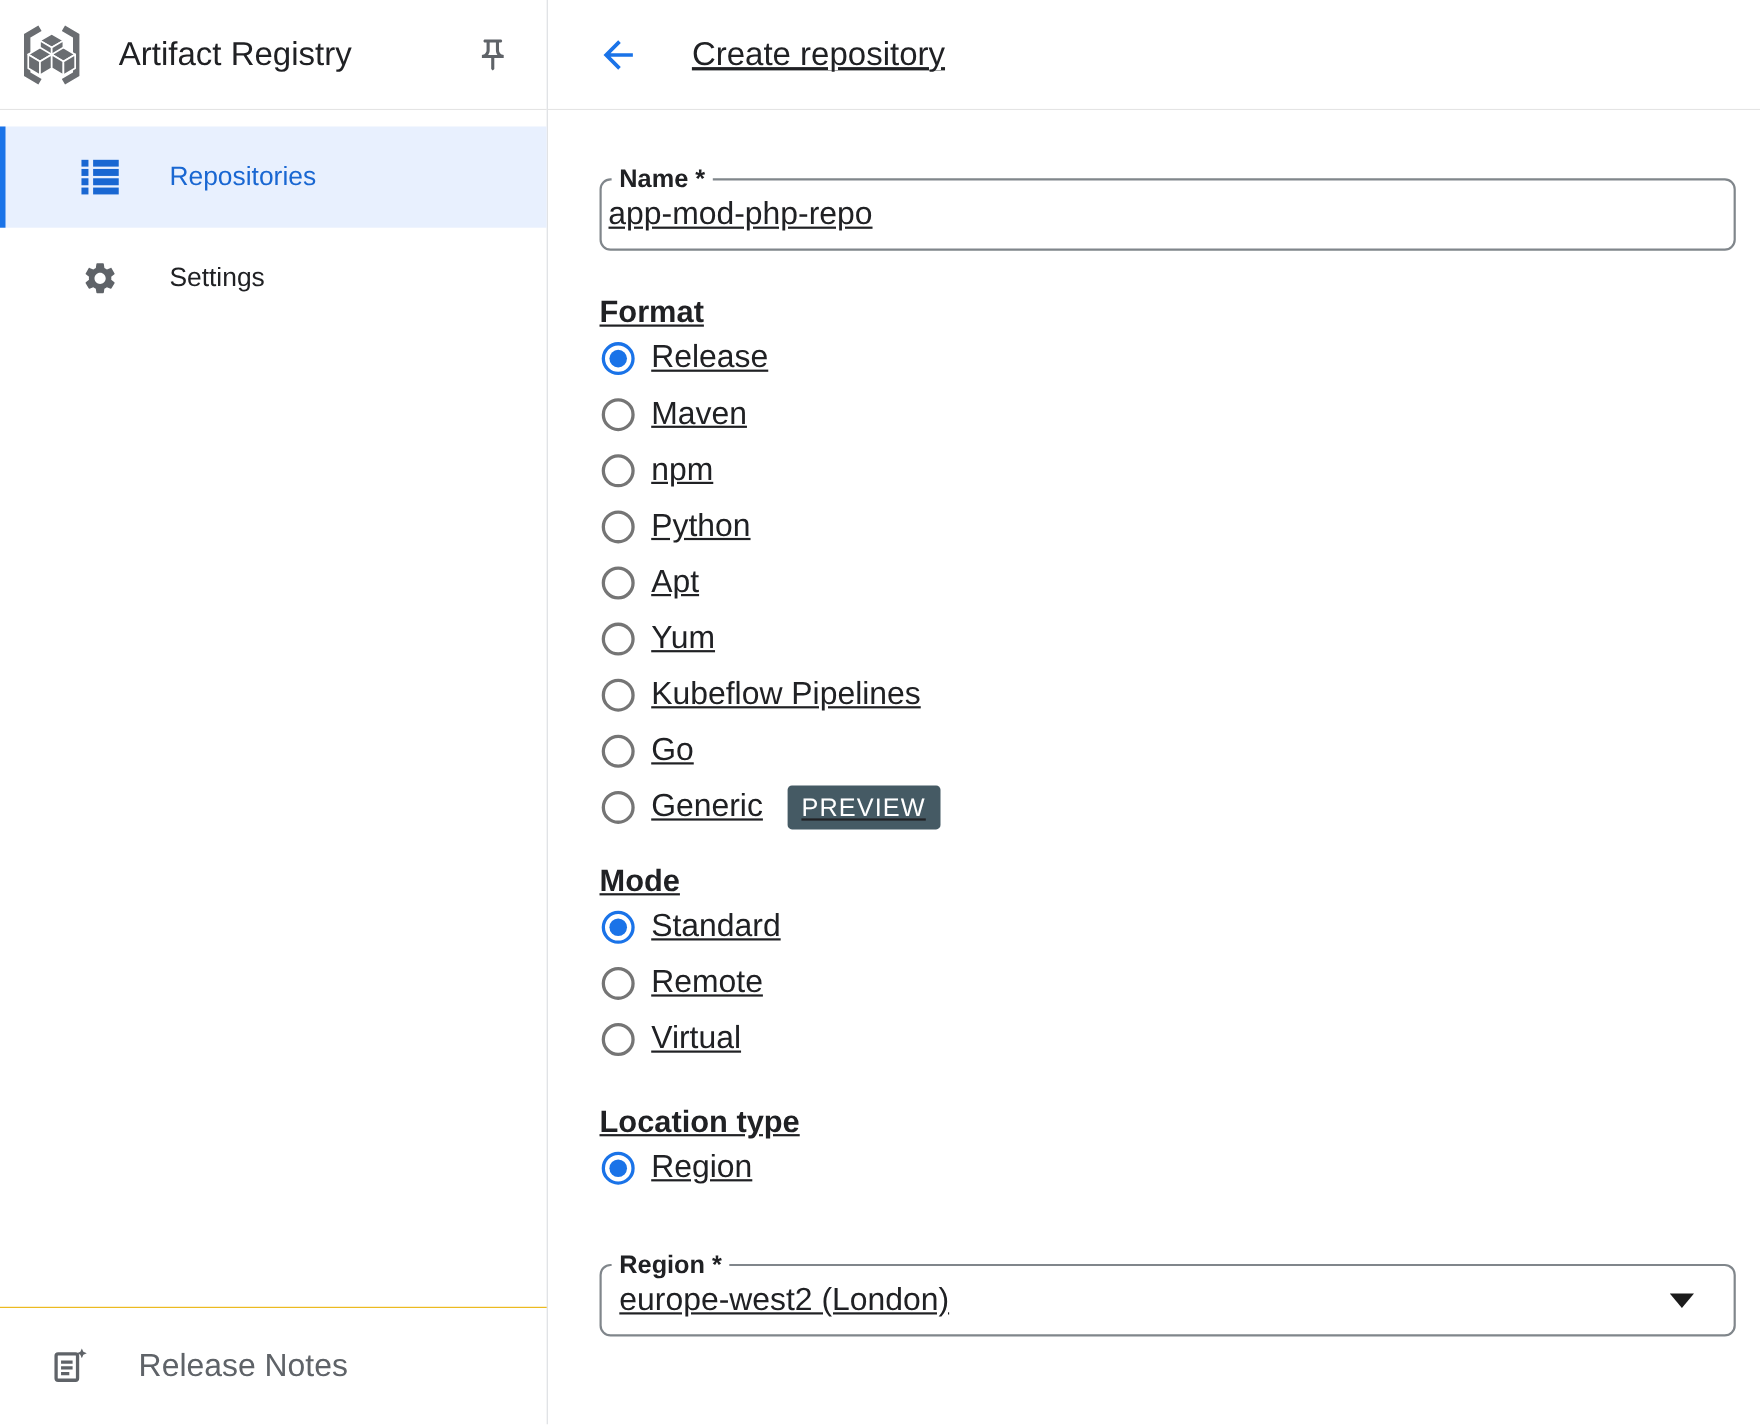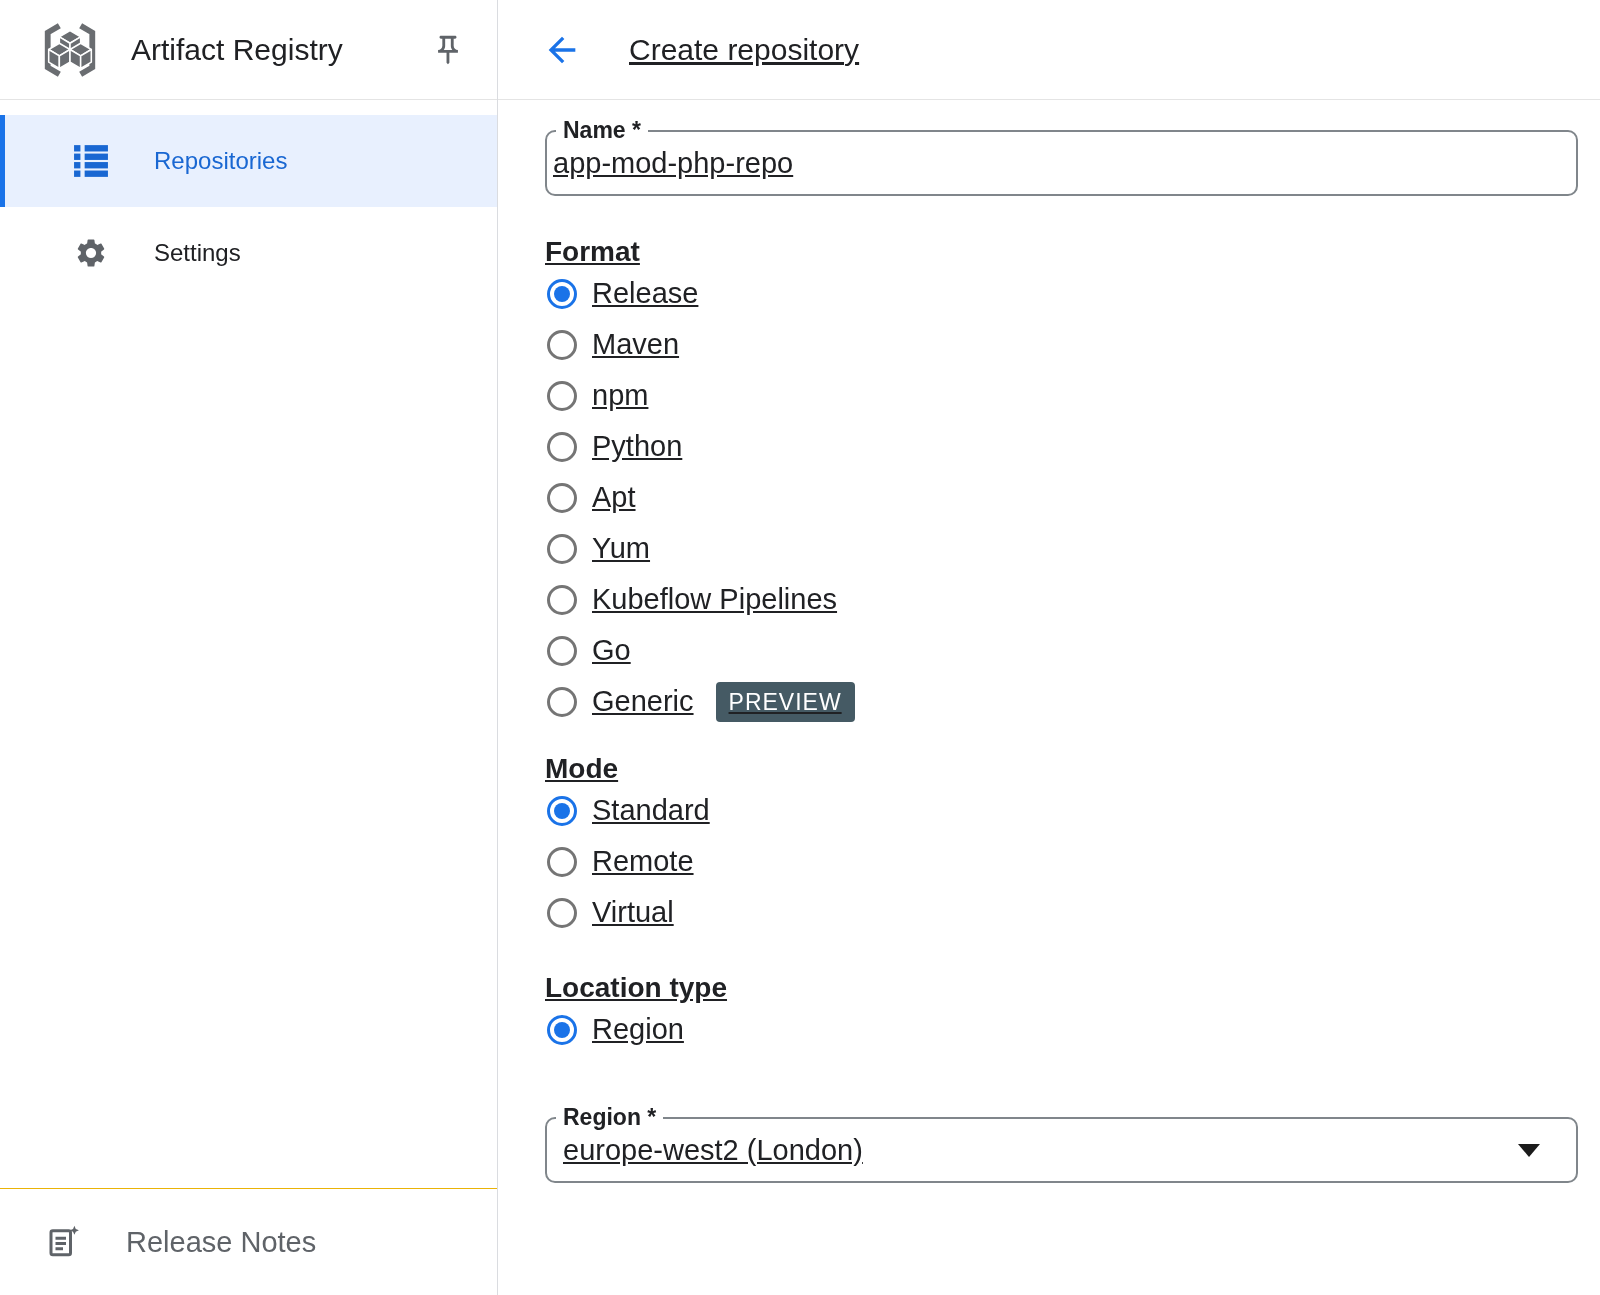--- a/index.html
+++ b/index.html
@@ -16,21 +16,21 @@
   
   .sidebar {
     width: 498px; flex-shrink: 0;
     border-right: 1px solid #dadce0;
     position: relative;
     background: #fff;
   }
   .sidebar-header {
     height: 100px;
     display: flex; align-items: center;
-    padding-left: 39px;
+    padding-left: 16px;
     border-bottom: 1px solid #e4e4e4;
   }
   .sidebar-title {
     font-size: 30px;
     margin-left: 30px;
     color: #202124;
     white-space: nowrap;
   }
   .pin-btn {
     margin-left: auto; margin-right: 32px;
@@ -105,21 +105,21 @@
     border: none; outline: none; background: transparent;
     font-family: "Liberation Sans", sans-serif;
     font-size: 29px; color: #202124;
     width: 100%;
     padding: 0 6px;
   }
   .field-value {
     font-size: 29px; color: #202124;
     padding-left: 16px;
   }
-  .name-field { margin-top: 30px; }
+  .name-field { margin-top: 62px; }
   .region-field { margin-top: 62px; cursor: pointer; }
   .select-arrow {
     position: absolute; right: 36px; top: 50%; margin-top: -6px;
     width: 0; height: 0;
     border-left: 11px solid transparent;
     border-right: 11px solid transparent;
     border-top: 13px solid #1b1b1b;
   }
 
   .section { }

